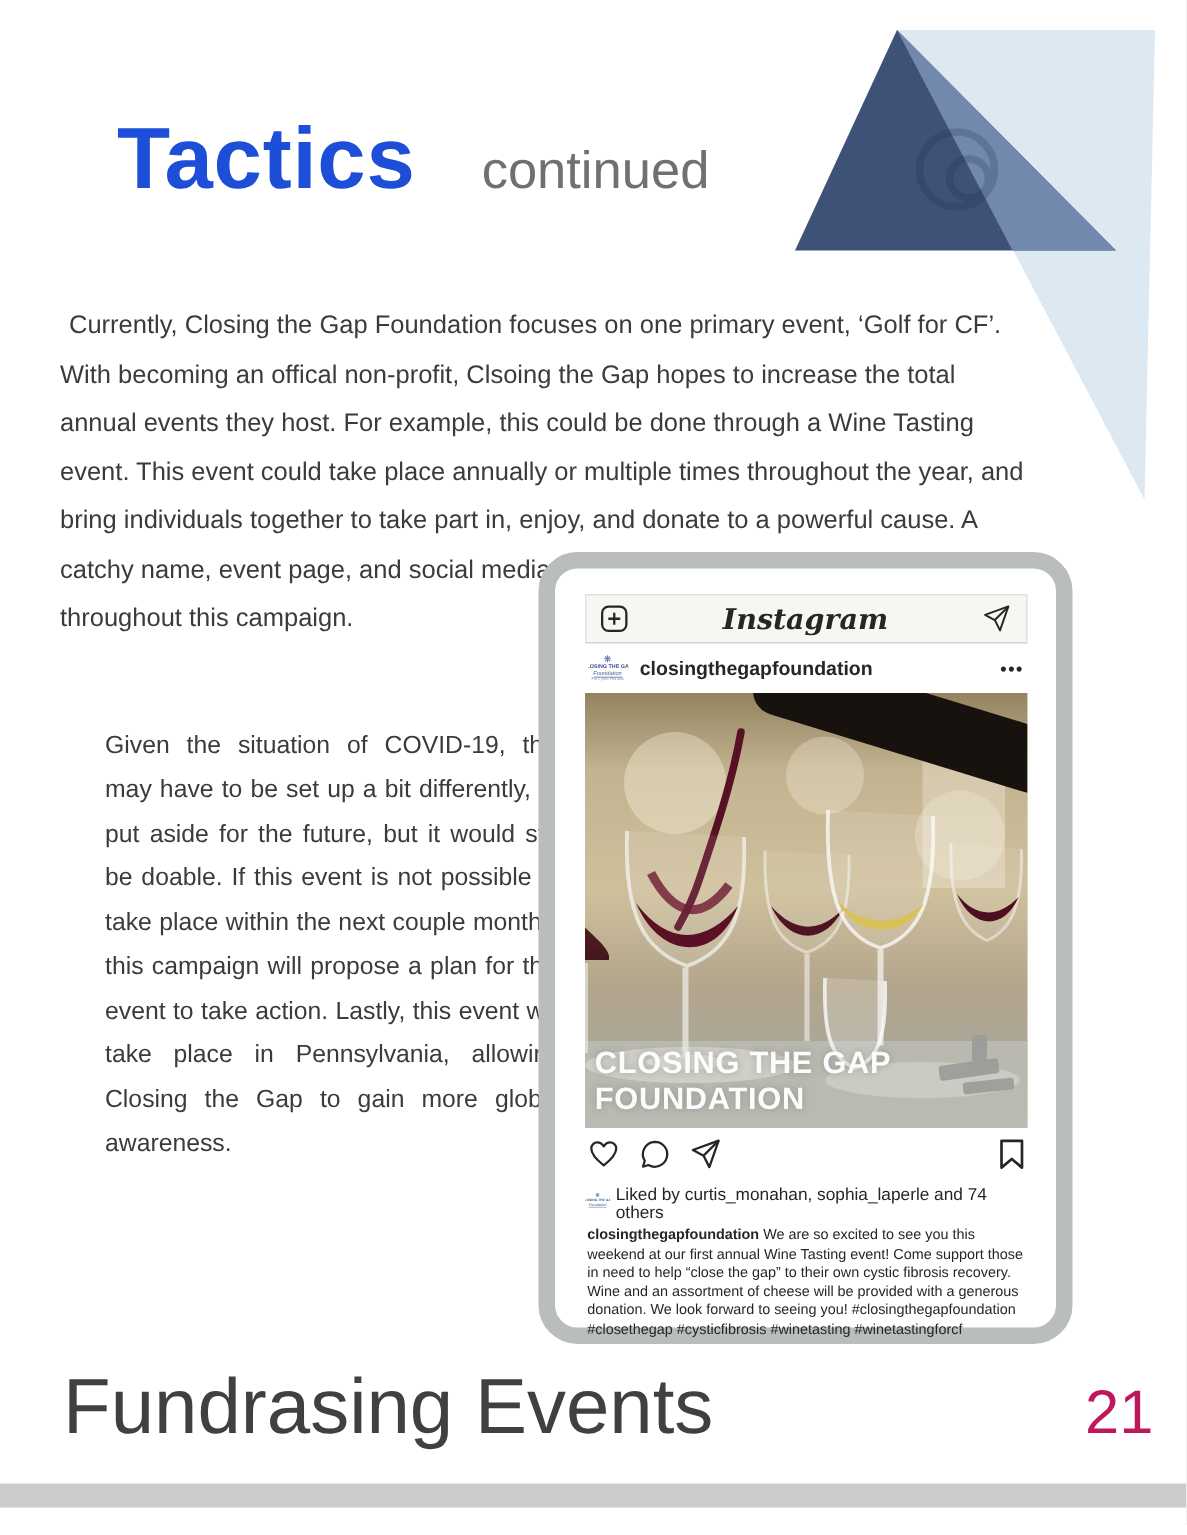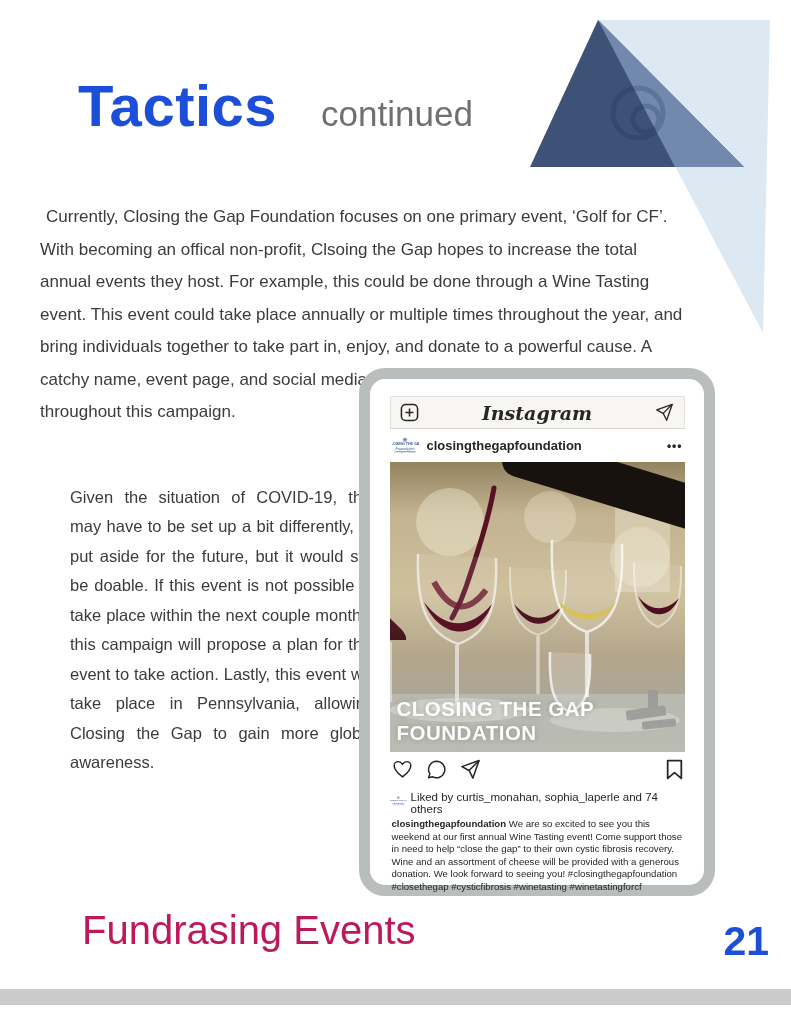--- a/index.html
+++ b/index.html
@@ -36,22 +36,22 @@
   .ig-photo svg{position:absolute;left:0;top:0;filter:blur(0.4px);}
   .ig-overlay{position:absolute;left:7px;bottom:6px;color:#fcfcfc;font-weight:bold;font-size:20.5px;
               line-height:1.2;letter-spacing:0.5px;text-shadow:0 0 5px rgba(80,80,80,0.35);}
   .ig-actions{height:31px;display:flex;align-items:center;gap:13px;padding:2px 2px 0 2px;}
   .ig-actions .spacer{margin-left:auto;}
   .ig-likes{display:flex;align-items:flex-end;font-size:11.5px;color:#262626;margin:1px 0 3px 0;}
   .ig-likes .mini{transform:scale(0.62);transform-origin:left center;margin-right:-6px;}
   .ig-caption{margin:2px 2px 0 2px;font-size:9.6px;line-height:12.6px;color:#262626;}
   .ig-caption b{font-weight:bold;}
   
-  .footer-heading{position:absolute;left:42px;top:908px;font-size:40px;font-weight:400;color:#be185d;margin-left:40px;}
-  .page-number{position:absolute;right:22px;top:918px;font-size:41px;font-weight:700;color:#1d4ed8;}
+  .footer-heading{position:absolute;left:42px;top:908px;font-size:52px;font-weight:400;color:#404040;}
+  .page-number{position:absolute;right:22px;top:918px;font-size:41px;font-weight:400;color:#be185d;}
   .bottom-bar{position:absolute;left:0;top:989px;width:791px;height:16px;background:#cbcbcb;}
   .icon{display:inline-block;}
 </style>
 </head>
 <body>
 
 <div class="page">
 
   <svg class="deco" width="791" height="345" viewBox="0 0 791 345">
     <polygon points="598,20 770,20 763,333" fill="#dce8f2"></polygon>

